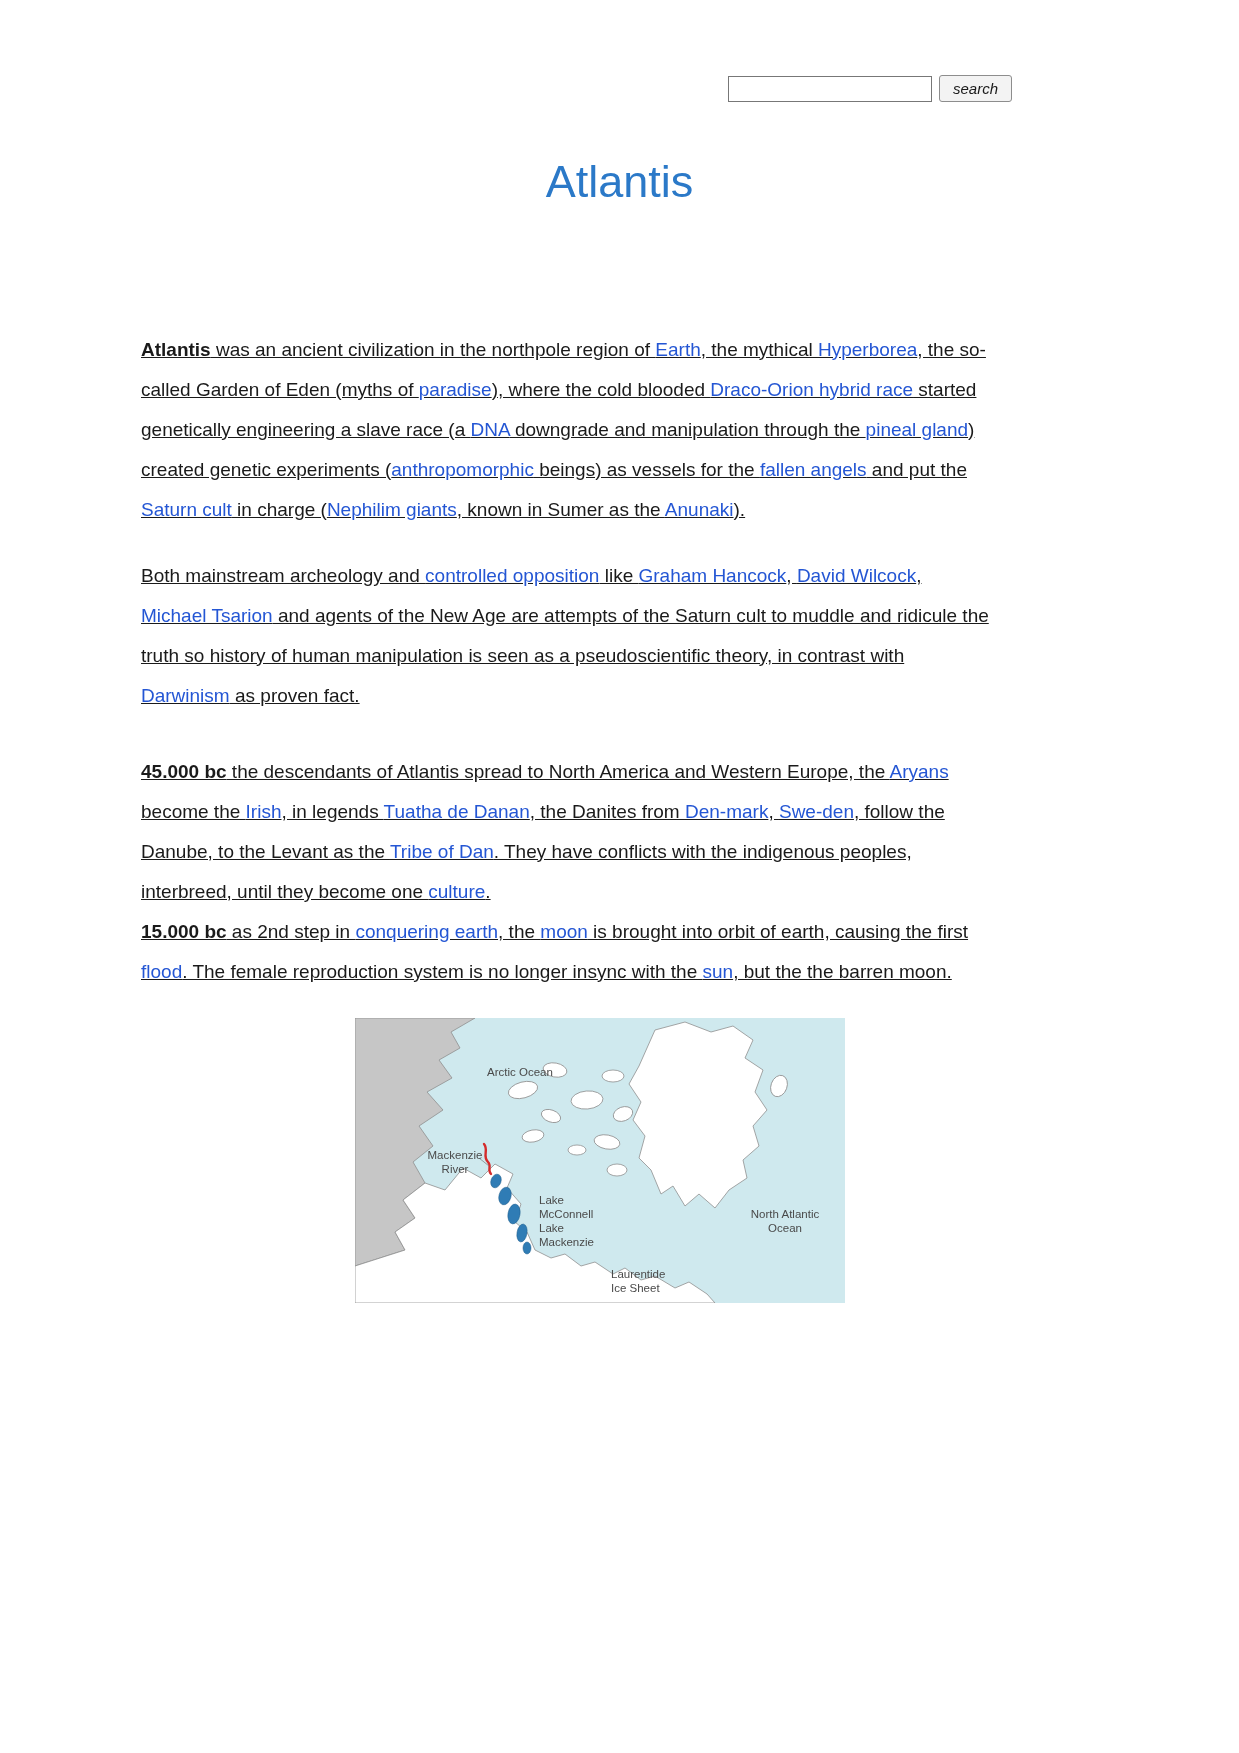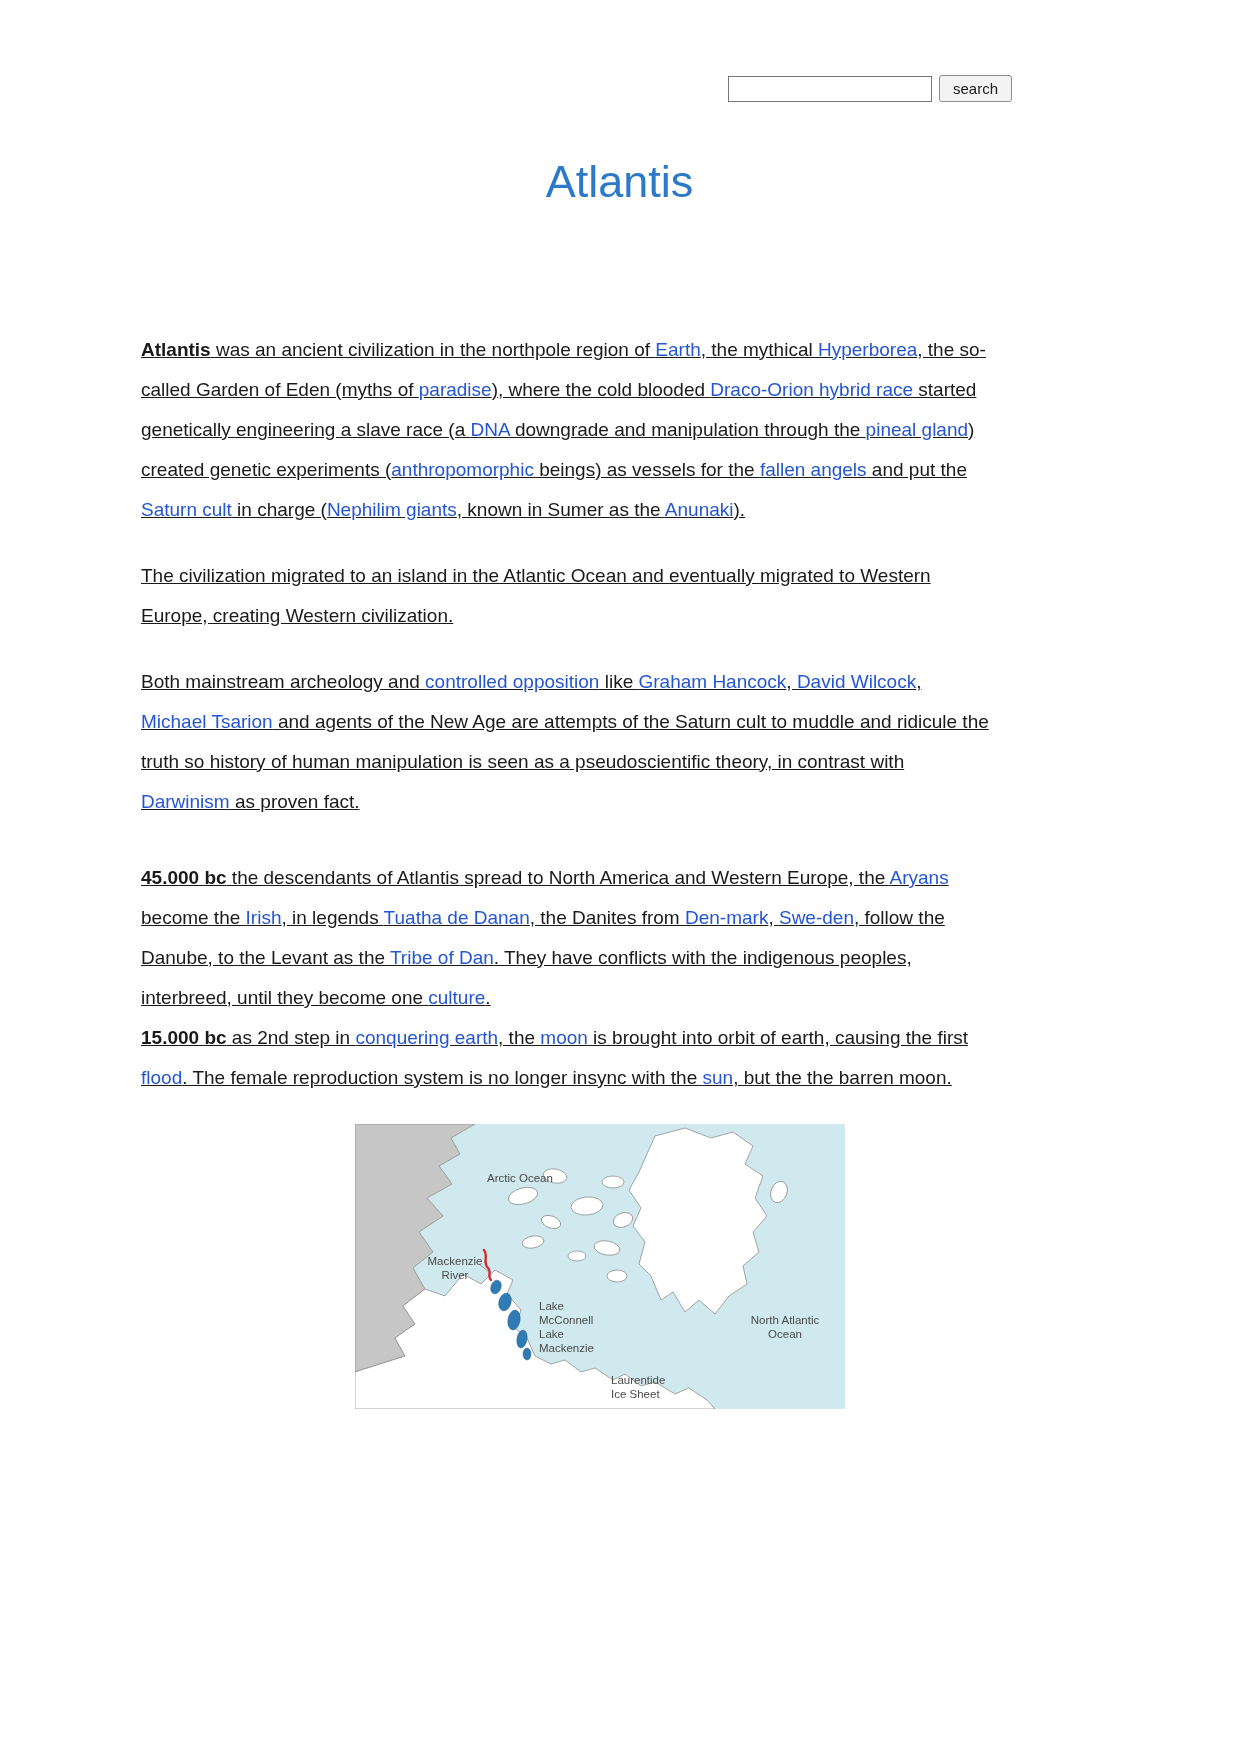--- a/index.html
+++ b/index.html
@@ -10,21 +10,21 @@
   }
   
   .search-form{position:absolute;top:75px;left:728px;display:flex;align-items:center;}
   .search-input{
     width:194px;height:20px;border:1px solid #777;padding:2px 4px;
     font-size:14px;font-family:inherit;outline:none;background:#fff;
   }
   .search-button{
     margin-left:7px;height:27px;padding:3px 13px;font-size:15px;
     font-family:inherit;border:1px solid #8d8d8d;background:#f3f3f3;
-    border-radius:3px;color:#1a1a1a;cursor:pointer;
+    border-radius:3px;color:#1a1a1a;cursor:pointer;font-style:italic;
   }
   
   h1.page-title{
     margin:0;padding-top:156px;text-align:center;
     font-size:45px;font-weight:400;line-height:1.15;
     color:var(--title,#2b79c8);
   }
   
   .content{
     width:850px;margin:122px 0 0 141px;
@@ -53,21 +53,20 @@
 
 <form class="search-form">
   <input type="text" class="search-input" value="" style="">
   <button type="submit" class="search-button">search</button>
 </form>
 
 <h1 class="page-title">Atlantis</h1>
 
 <main class="content">
   <p><strong>Atlantis</strong><span> was an ancient civilization in the northpole region of </span><a href="#" class="wlink">Earth</a><span>, the mythical </span><a href="#" class="wlink">Hyperborea</a><span>, the so-called Garden of Eden (myths of </span><a href="#" class="wlink">paradise</a><span>), where the cold blooded </span><a href="#" class="wlink">Draco-Orion hybrid race</a><span> started genetically engineering a slave race (a </span><a href="#" class="wlink">DNA</a><span> downgrade and manipulation through the </span><a href="#" class="wlink">pineal gland</a><span>) created genetic experiments (</span><a href="#" class="wlink">anthropomorphic</a><span> beings) as vessels for the </span><a href="#" class="wlink">fallen angels</a><span> and put the </span><a href="#" class="wlink">Saturn cult</a><span> in charge (</span><a href="#" class="wlink">Nephilim giants</a><span>, known in Sumer as the </span><a href="#" class="wlink">Anunaki</a><span>).</span></p>
-  <p><span>The civilization migrated to an island in the Atlantic Ocean and eventually migrated to Western Europe, creating Western civilization.</span></p>
   <p><span>Both mainstream archeology and </span><a href="#" class="wlink">controlled opposition</a><span> like </span><a href="#" class="wlink">Graham Hancock</a><span>, </span><a href="#" class="wlink">David Wilcock</a><span>, </span><a href="#" class="wlink">Michael Tsarion</a><span> and agents of the New Age are attempts of the Saturn cult to muddle and ridicule the truth so history of human manipulation is seen as a pseudoscientific theory, in contrast with </span><a href="#" class="wlink">Darwinism</a><span> as proven fact.</span></p>
   <p class="timeline"><strong>45.000 bc</strong><span> the descendants of Atlantis spread to North America and Western Europe, the </span><a href="#" class="wlink">Aryans</a><span> become the </span><a href="#" class="wlink">Irish</a><span>, in legends </span><a href="#" class="wlink">Tuatha de Danan</a><span>, the Danites from </span><a href="#" class="wlink">Den-mark</a><span>, </span><a href="#" class="wlink">Swe-den</a><span>, follow the Danube, to the Levant as the </span><a href="#" class="wlink">Tribe of Dan</a><span>. They have conflicts with the indigenous peoples, interbreed, until they become one </span><a href="#" class="wlink">culture</a><span>.</span><br><strong>15.000 bc</strong><span> as 2nd step in </span><a href="#" class="wlink">conquering earth</a><span>, the </span><a href="#" class="wlink">moon</a><span> is brought into orbit of earth, causing the first </span><a href="#" class="wlink">flood</a><span>. The female reproduction system is no longer insync with the </span><a href="#" class="wlink">sun</a><span>, but the the barren moon.</span></p>
 
   <figure class="map">
     <svg viewBox="0 0 490 285" width="490" height="285">
 
       <rect class="ocean" width="490" height="285"></rect>
 
       <path class="grayland" d="M0,0 L120,0 L96,14 L105,30 L84,42 L97,60 L72,74 L88,92 L64,108 L78,128 L58,144 L70,165 L48,182 L60,200 L40,214 L50,232 L0,248 Z"></path>
 

